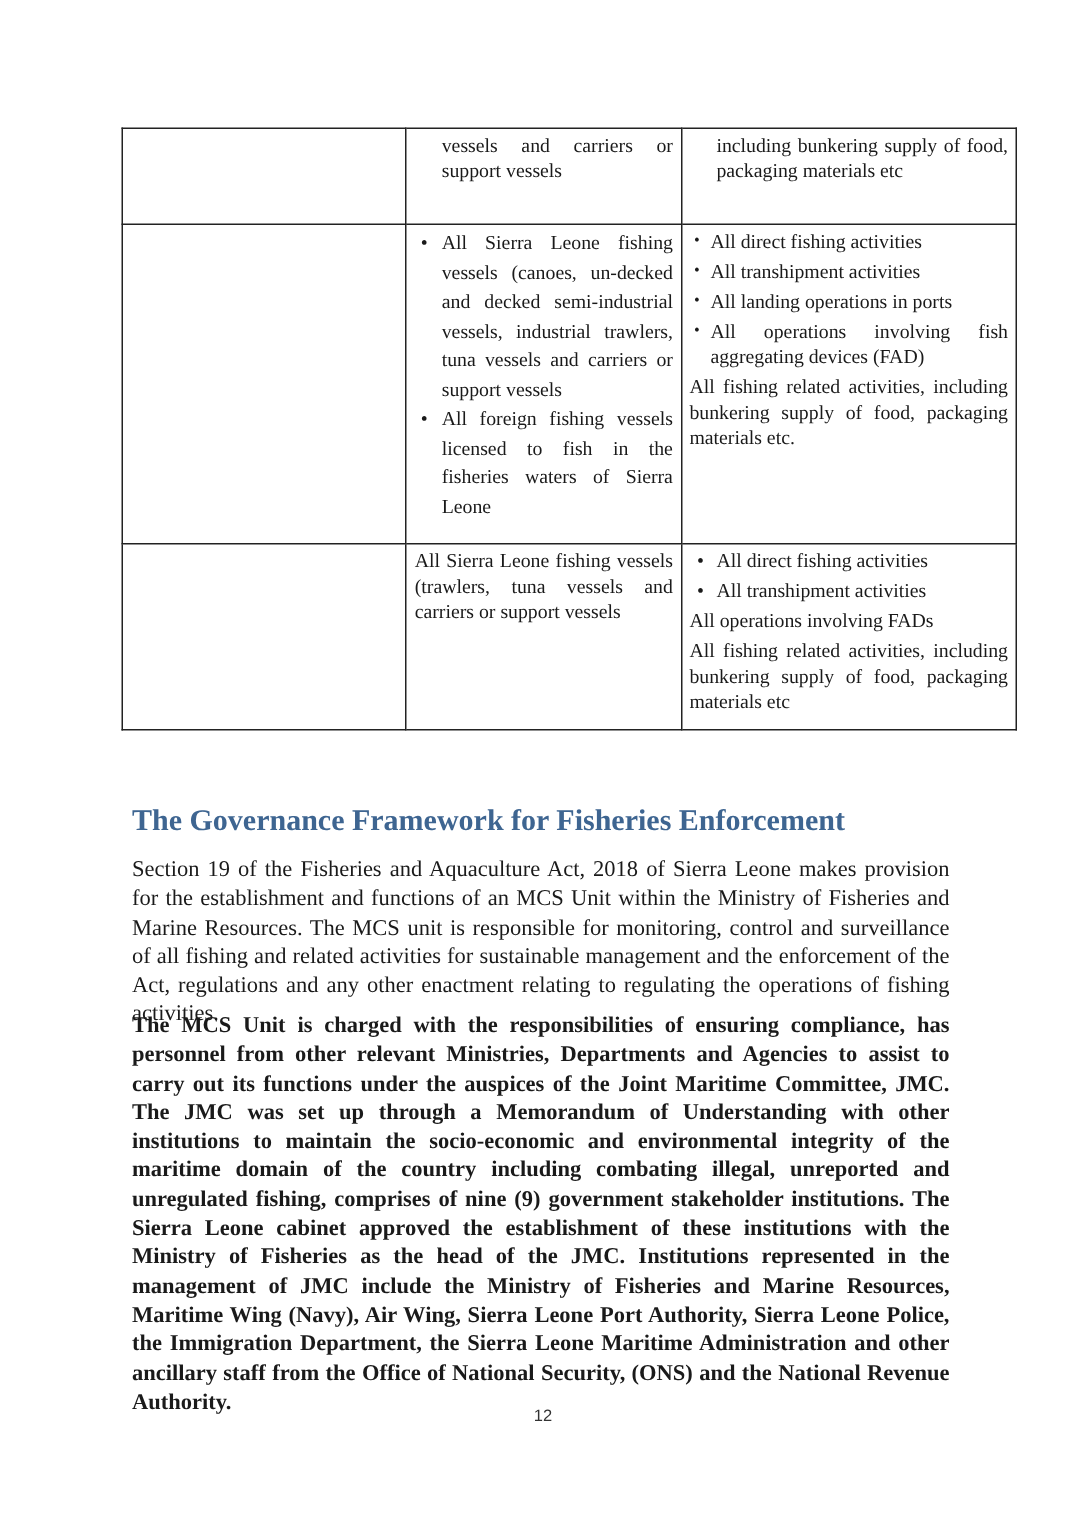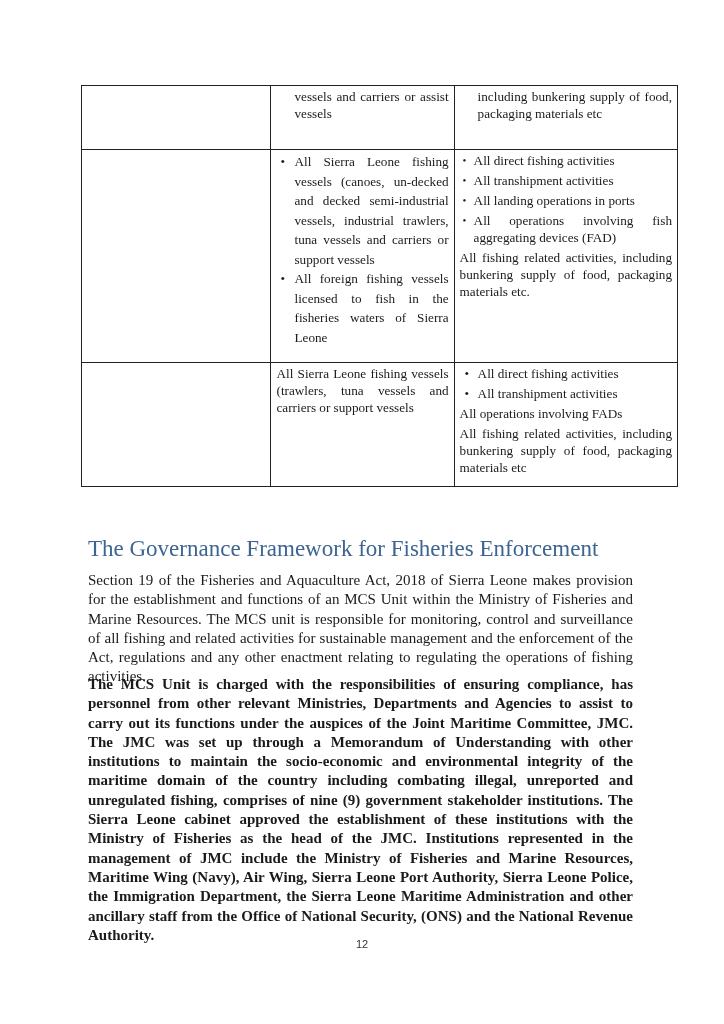--- a/index.html
+++ b/index.html
@@ -13,40 +13,40 @@
   .indent { padding-left:18px; display:block; }
   ul { margin:0; padding:0; list-style:none; }
   li { position:relative; }
   .b1 li { padding-left:18px; margin-bottom:3px; }
   .b1 li::before { content:"•"; position:absolute; left:5px; }
   .b2 li { padding-left:14px; margin-bottom:3px; }
   .b2 li::before { content:"•"; position:absolute; left:3px; font-size:11px; }
   .b3 li { padding-left:18px; text-align:justify; }
   .b3 li::before { content:"•"; position:absolute; left:4px; }
   p.cell { margin:0 0 3px 0; }
-  .heading { position:absolute; left:88px; top:536px; font-size:23px; font-weight:normal; color:#3e6591; margin:0; }
+  .heading { position:absolute; left:88px; top:536px; font-size:20px; font-weight:bold; color:#3e6591; margin:0; }
   .para { position:absolute; left:88px; width:545px; font-size:15px; line-height:19.3px; text-align:justify; margin:0; }
   .p1 { top:571px; }
   .p2 { top:675px;font-weight:bold; }
   .pageno { position:absolute; left:0; width:724px; top:938px; text-align:center; font-family:"Liberation Sans", sans-serif; font-size:11px; color:#333; }
 </style>
 </head>
 <body>
 
 <table class="tbl">
   <colgroup>
       <col class="c1">
       <col class="c2">
       <col class="c3">
     </colgroup>
   <tbody>
       <tr style="height:64px;">
     <td></td>
     <td class="c2">
-      <span class="indent">vessels and carriers or assist vessels</span>
+      <span class="indent">vessels and carriers or support vessels</span>
     </td>
     <td class="c3">
       <span class="indent">including bunkering supply of food, packaging materials etc</span>
     </td>
   </tr>
   <tr style="height:213px;">
     <td></td>
     <td class="c2">
       <ul class="b3" style="line-height:19.5px;">
         <li>All Sierra Leone fishing vessels (canoes, un-decked and decked semi-industrial vessels, industrial trawlers, tuna vessels and carriers or support vessels</li>

